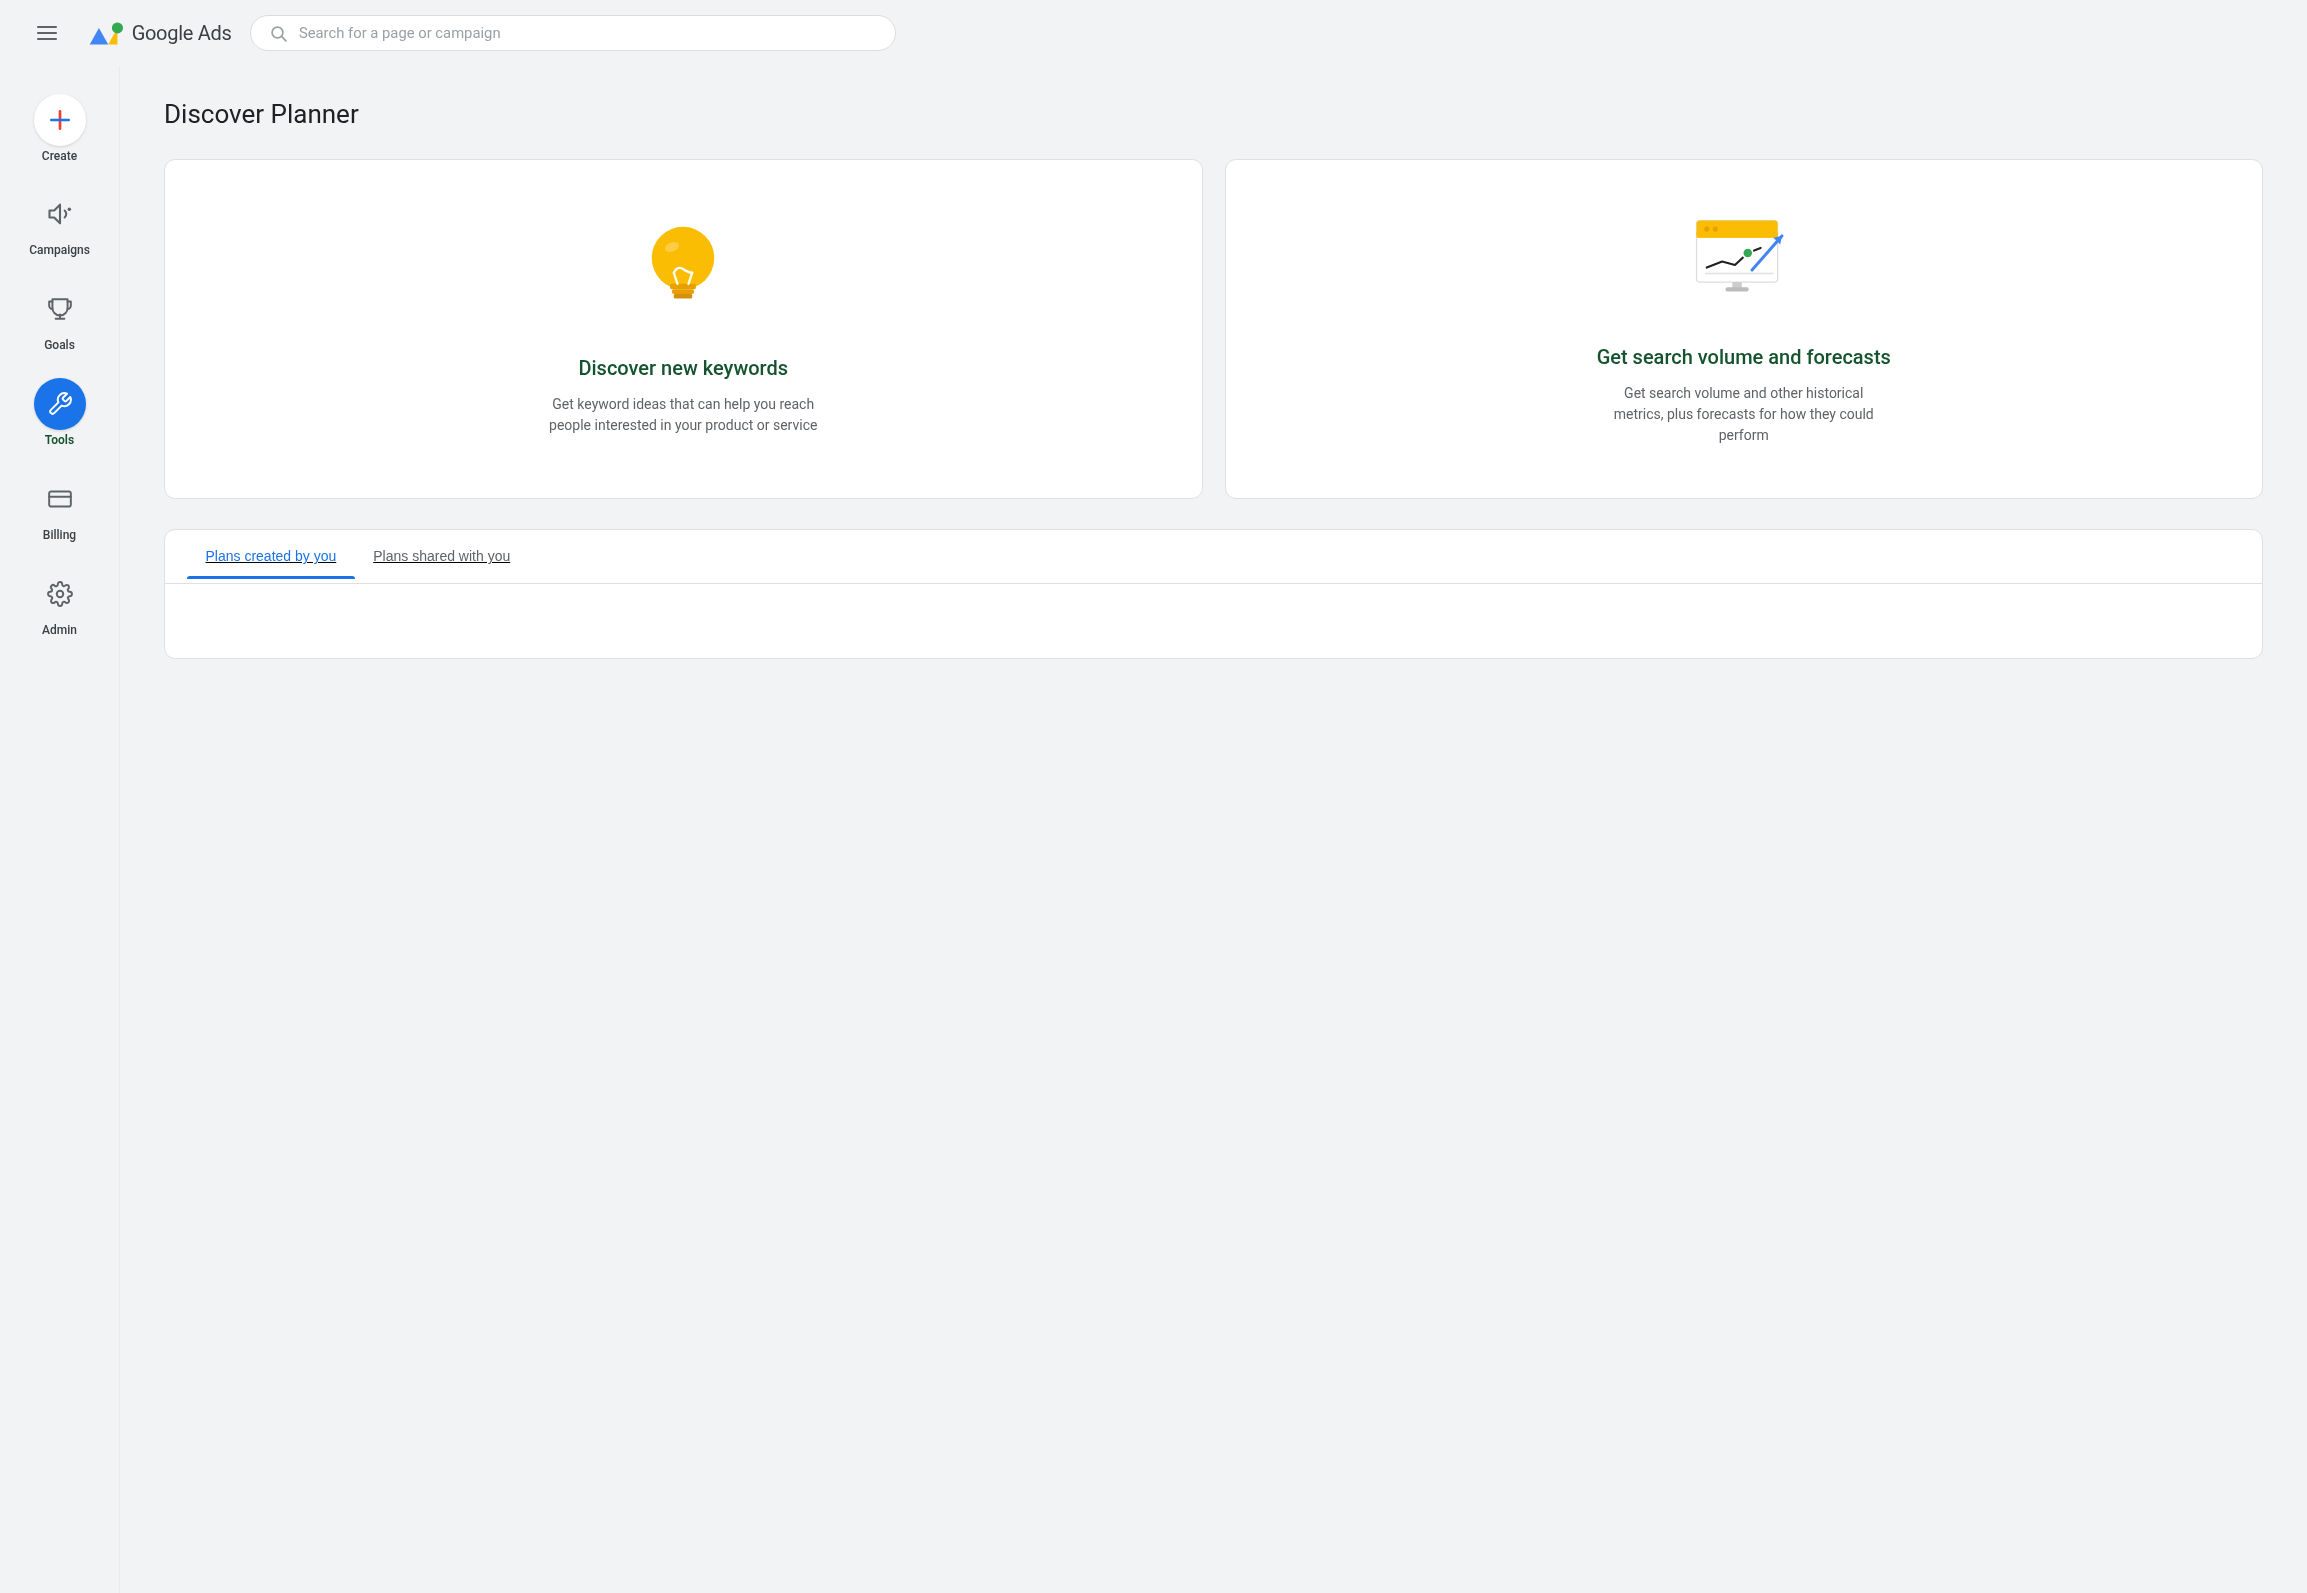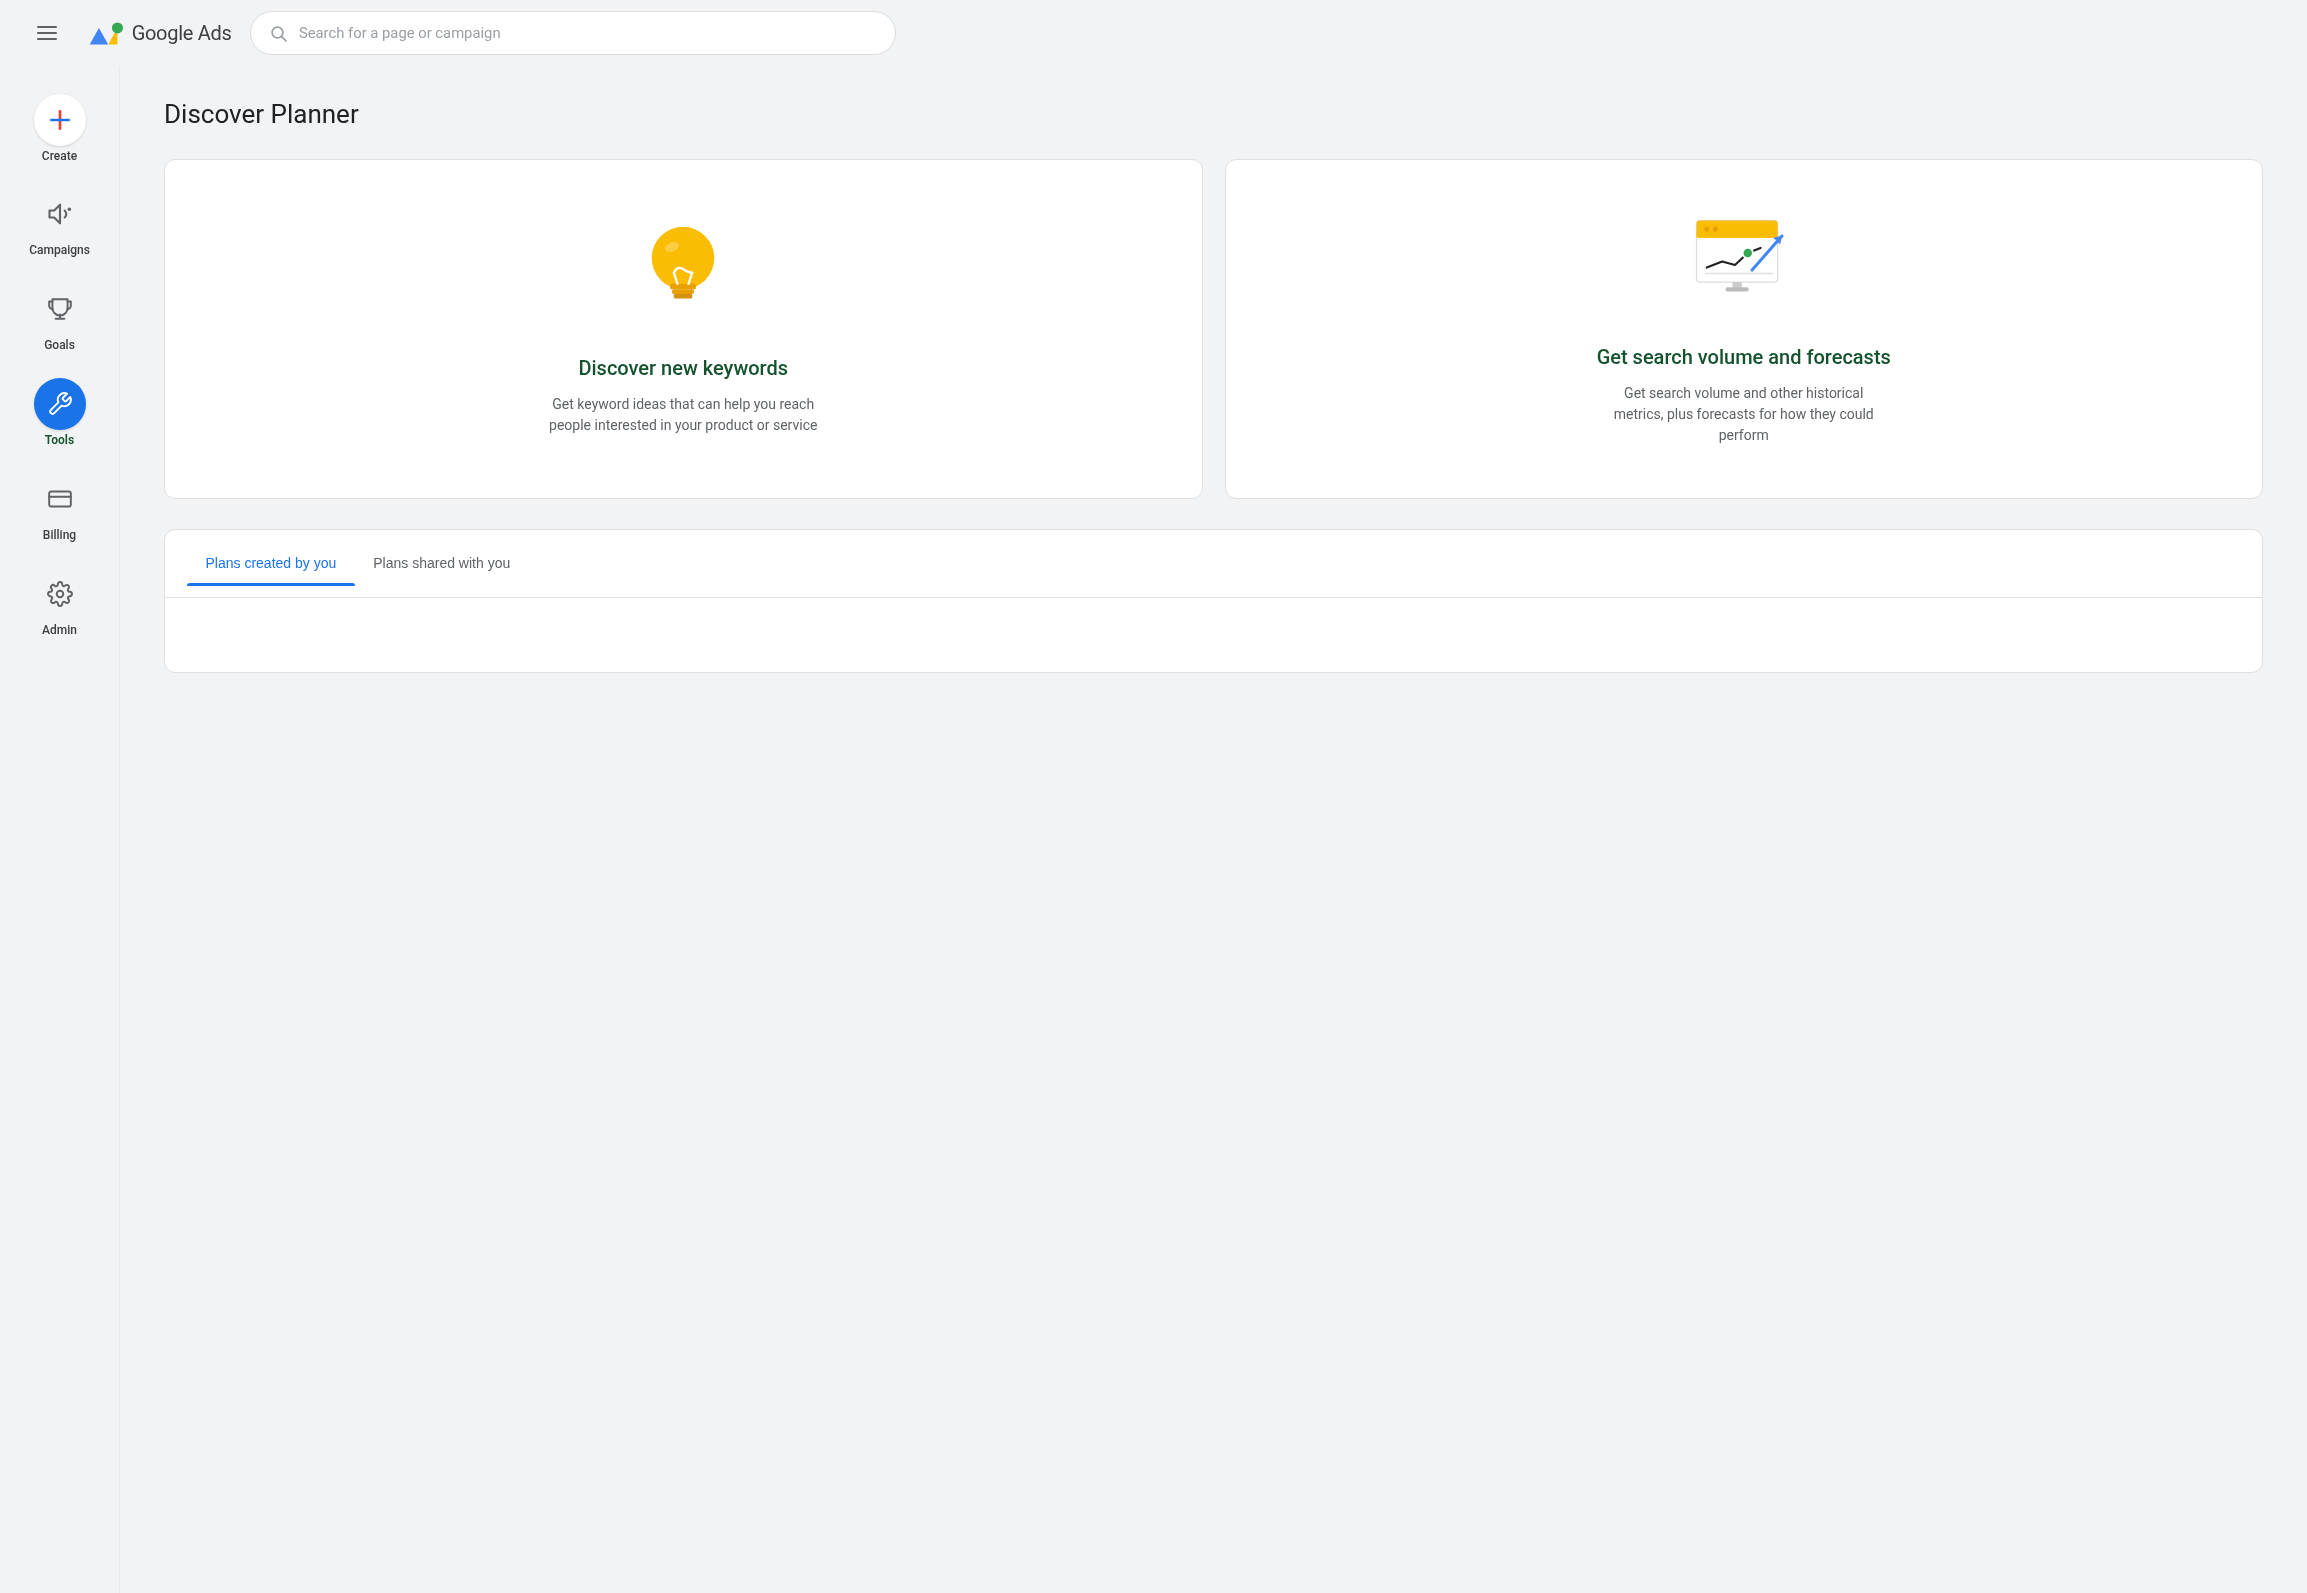--- a/index.html
+++ b/index.html
@@ -52,21 +52,21 @@
     }
     .logo-text {
       font-size: 20px;
       color: #3c4043;
       font-weight: 400;
       letter-spacing: -0.3px;
     }
     .search-bar {
       flex: 1;
       max-width: 646px;
-      height: 44px;
+      height: 36px;
       background: #fff;
       border: 1.4px solid #dadce0;
       border-radius: 22px;
       display: flex;
       align-items: center;
       padding: 0 18.5px;
       gap: 11px;
       cursor: text;
     }
     .search-icon-svg {
@@ -195,21 +195,22 @@
     
     .plans-section {
       background: #fff;
       border-radius: 11px;
       border: 0.9px solid #e0e0e0;
       overflow: hidden;
     }
     .plans-tabs {
       display: flex;
       border-bottom: 0.9px solid #e0e0e0;
-      padding: 11px 22px;
+      padding: 4px 22px;
+      text-decoration: underline;
     }
     .plans-tab {
       padding: 14.8px 18.5px;
       font-size: 14px;
       font-weight: 500;
       color: #5f6368;
       cursor: pointer;
       position: relative;
       border: none;
       background: transparent;

